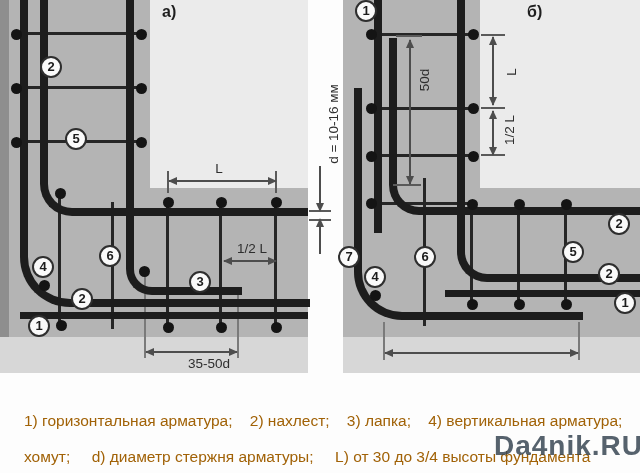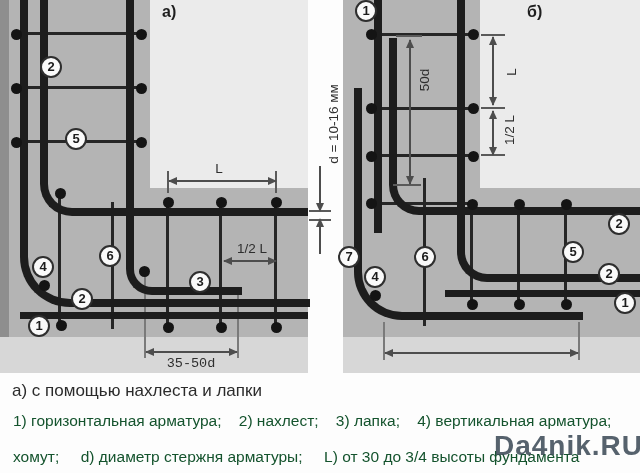--- a/index.html
+++ b/index.html
@@ -32,21 +32,21 @@
   .arrow-up::before{content:"";position:absolute;top:-8px;left:-3px;border-left:4px solid transparent;
                     border-right:4px solid transparent;border-bottom:9px solid #4d4d4d;}
   .tick{position:absolute;background:#5a5a5a;z-index:4;}
   .ext{position:absolute;background:#7a7a7a;z-index:2;}
   .dlabel{position:absolute;font-size:13.5px;color:#2e2e2e;text-align:center;z-index:5;}
   .rot{position:absolute;width:0;height:0;z-index:5;}
   .rot>span{position:absolute;white-space:nowrap;font-size:13.5px;color:#2e2e2e;
             transform:translate(-50%,-50%) rotate(-90deg);}
   .dtitle{position:absolute;font-weight:700;font-size:16px;color:#1f1f1f;z-index:6;}
   .caption{position:absolute;font-size:17px;color:#2b2b2b;z-index:6;}
-  .legend-line{position:absolute;font-size:15.5px;color:#14532d;white-space:pre;z-index:6;}
+  .legend-line{position:absolute;font-size:15.5px;color:#a16207;white-space:pre;z-index:6;margin-left:11px;}
   .watermark{position:absolute;font-weight:700;font-size:28px;letter-spacing:1px;
              color:rgba(56,70,84,0.85);z-index:9;}
 </style>
 </head>
 <body>
 
 <div id="stage">
 
   <div class="bg" style="left:0;top:0;width:9px;height:337px;background:#8e8e8e;"></div>
   <div class="bg" style="left:9px;top:0;width:141px;height:337px;background:#b4b4b4;"></div>
@@ -102,21 +102,21 @@
   <div class="tick" style="left:167px;top:171px;width:2px;height:22px;"></div>
   <div class="tick" style="left:275px;top:171px;width:2px;height:22px;"></div>
   <div class="dlabel" style="left:194px;top:161px;width:50px;">L</div>
 
   <div class="dimh" style="left:224px;top:260px;width:52px;"></div>
   <div class="dlabel" style="left:227px;top:241px;width:50px;">1/2 L</div>
 
   <div class="ext" style="left:144px;top:272px;width:2px;height:86px;"></div>
   <div class="ext" style="left:237px;top:293px;width:2px;height:65px;"></div>
   <div class="dimh" style="left:146px;top:351px;width:91px;"></div>
-  <div class="dlabel" style="left:146px;top:356px;width:90px;font-family:Liberation Mono, monospace;">35-50d</div>
+  <div class="dlabel" style="left:164px;top:356px;width:90px;">35-50d</div>
 
   <div class="arrow-down" style="left:319px;top:166px;height:38px;"></div>
   <div class="arrow-up" style="left:319px;top:226px;height:28px;"></div>
   <div class="tick" style="left:309px;top:210px;width:22px;height:2px;"></div>
   <div class="tick" style="left:309px;top:219px;width:22px;height:2px;"></div>
   <div class="rot" style="left:333px;top:124px;">
       <span>d = 10-16 мм</span>
     </div>
 
   <div class="bar" style="left:374px;top:0;width:8px;height:233px;"></div>
@@ -177,19 +177,18 @@
       <span>1/2 L</span>
     </div>
 
   <div class="ext" style="left:383px;top:322px;width:2px;height:38px;"></div>
   <div class="ext" style="left:578px;top:322px;width:2px;height:38px;"></div>
   <div class="dimh" style="left:385px;top:352px;width:193px;"></div>
 
   <div class="dtitle" style="left:162px;top:3px;">а)</div>
   <div class="dtitle" style="left:527px;top:3px;">б)</div>
 
-  <div class="caption" style="left:12px;top:381px;">а) с помощью нахлеста и лапки</div>
 
   <div class="legend-line" style="left:13px;top:412px;">1) горизонтальная арматура;    2) нахлест;    3) лапка;    4) вертикальная арматура;</div>
   <div class="legend-line" style="left:13px;top:448px;">хомут;     d) диаметр стержня арматуры;     L) от 30 до 3/4 высоты фундамента</div>
 
   <div class="watermark" style="left:494px;top:430px;">Da4nik.RU</div>
 </div>
 
 </body></html>

